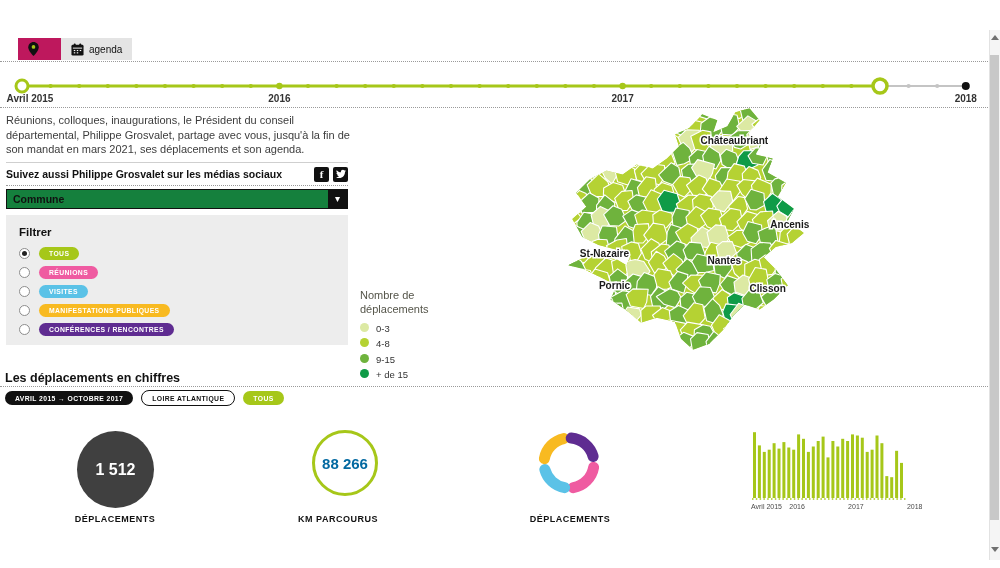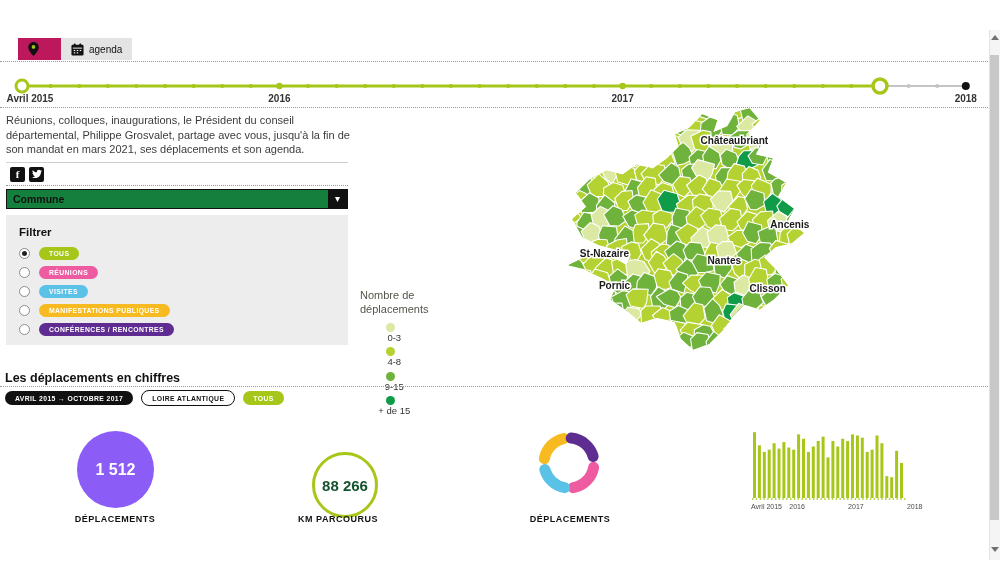--- a/index.html
+++ b/index.html
@@ -42,41 +42,41 @@
   .filter-row{display:flex;align-items:center;margin-bottom:6px;height:13px;cursor:pointer;}
   .radio{width:11px;height:11px;border:1.5px solid #8d8d8d;border-radius:50%;background:#fff;
          box-sizing:border-box;margin-right:9px;position:relative;flex:0 0 auto;}
   .radio.sel::after{content:'';position:absolute;inset:2px;background:#222;border-radius:50%;}
   .pill{color:#fff;font-weight:bold;font-size:6.8px;letter-spacing:.4px;padding:3px 10px;
         border-radius:8px;white-space:nowrap;}
 
   
   .legend{position:absolute;left:360px;top:288px;}
   .legend-title{font-size:11px;line-height:1.3;color:#55554a;margin-bottom:6px;}
-  .legend-row{display:flex;align-items:center;margin-bottom:4.5px;font-size:9.5px;color:#333;flex-direction:column;}
+  .legend-row{display:flex;margin-bottom:4.5px;font-size:9.5px;color:#333;}
   .legend-dot{width:9px;height:9px;border-radius:50%;margin-right:7px;flex:0 0 auto;}
 
   
   #map-svg{position:absolute;left:538px;top:106px;}
 
   
   .chiffres-title{position:absolute;left:5px;top:371px;font-weight:bold;font-size:12.5px;color:#111;}
   .badges{position:absolute;left:5px;top:390px;display:flex;gap:8px;align-items:center;}
   .badge{height:14px;display:flex;align-items:center;padding:0 10px;border-radius:8px;
          font-size:6.8px;font-weight:bold;letter-spacing:.4px;white-space:nowrap;}
   .badge-black{background:#111;color:#fff;}
   .badge-outline{background:#fff;border:1px solid #111;color:#111;}
   .badge-green{background:#a6c719;color:#fff;}
 
   .circle-fill{position:absolute;left:77px;top:431px;width:77px;height:77px;border-radius:50%;
-               background:#8b5cf6;display:flex;align-items:center;justify-content:center;
+               background:#404040;display:flex;align-items:center;justify-content:center;
                color:#fff;font-weight:bold;font-size:16px;}
-  .circle-outline{position:absolute;left:312px;top:452px;width:66px;height:66px;border-radius:50%;
+  .circle-outline{position:absolute;left:312px;top:430px;width:66px;height:66px;border-radius:50%;
                border:3px solid #a6c719;box-sizing:border-box;display:flex;align-items:center;
-               justify-content:center;color:#14532d;font-weight:bold;font-size:15px;}
+               justify-content:center;color:#0369a1;font-weight:bold;font-size:15px;}
   #donut-svg{position:absolute;left:533px;top:428px;}
   #bars-svg{position:absolute;left:750px;top:424px;}
   .stat-label{position:absolute;top:514px;font-weight:bold;font-size:9px;letter-spacing:.5px;
               color:#111;text-align:center;}
   .lbl-dep{left:35px;width:160px;} .lbl-km{left:258px;width:160px;}
   .lbl-rep{left:490px;width:160px;} .lbl-bar{left:700px;width:260px;}
 
   
   .scroll-track{position:absolute;left:989px;top:30px;width:11px;height:530px;background:#f5f5f5;
                 border-left:1px solid #e2e2e2;box-sizing:border-box;}
@@ -160,20 +160,21 @@
       <text x="279.40000000000003" y="32" text-anchor="middle" font-size="10" font-weight="bold" fill="#333">2016</text>
       <text x="622.6" y="32" text-anchor="middle" font-size="10" font-weight="bold" fill="#333">2017</text>
       <text x="965.8000000000001" y="32" text-anchor="middle" font-size="10" font-weight="bold" fill="#333">2018</text>
     </svg>
 
   <div class="sep sep-timeline"></div>
 
   <div class="intro">Réunions, colloques, inaugurations, le Président du conseil départemental, Philippe Grosvalet, partage avec vous, jusqu'à la fin de son mandat en mars 2021, ses déplacements et son agenda.</div>
 
   <div class="social">
+    <span class="social-label">Suivez aussi Philippe Grosvalet sur les médias sociaux</span>
     <span class="icon-sq">
         <span class="f">f</span>
       </span>
     <span class="icon-sq">
       <svg width="10" height="10" viewBox="0 0 24 24">
           <path fill="#fff" d="M23.95 4.57a10 10 0 01-2.82.77 4.96 4.96 0 002.16-2.72c-.95.56-2 .96-3.12 1.19A4.92 4.92 0 0016.6 2c-2.72 0-4.92 2.2-4.92 4.92 0 .39.04.76.13 1.12C7.73 7.84 4.1 5.88 1.67 2.9a4.93 4.93 0 00-.67 2.48c0 1.71.87 3.21 2.19 4.1a4.9 4.9 0 01-2.23-.62v.06c0 2.38 1.69 4.37 3.95 4.83a4.94 4.94 0 01-2.22.08 4.93 4.93 0 004.6 3.42A9.9 9.9 0 010 19.54a13.94 13.94 0 007.55 2.21c9.06 0 14.01-7.5 14.01-14.01 0-.21 0-.43-.02-.64a10 10 0 002.46-2.53z"></path>
         </svg>
     </span>
   </div>
   <div class="sep-left"></div>

